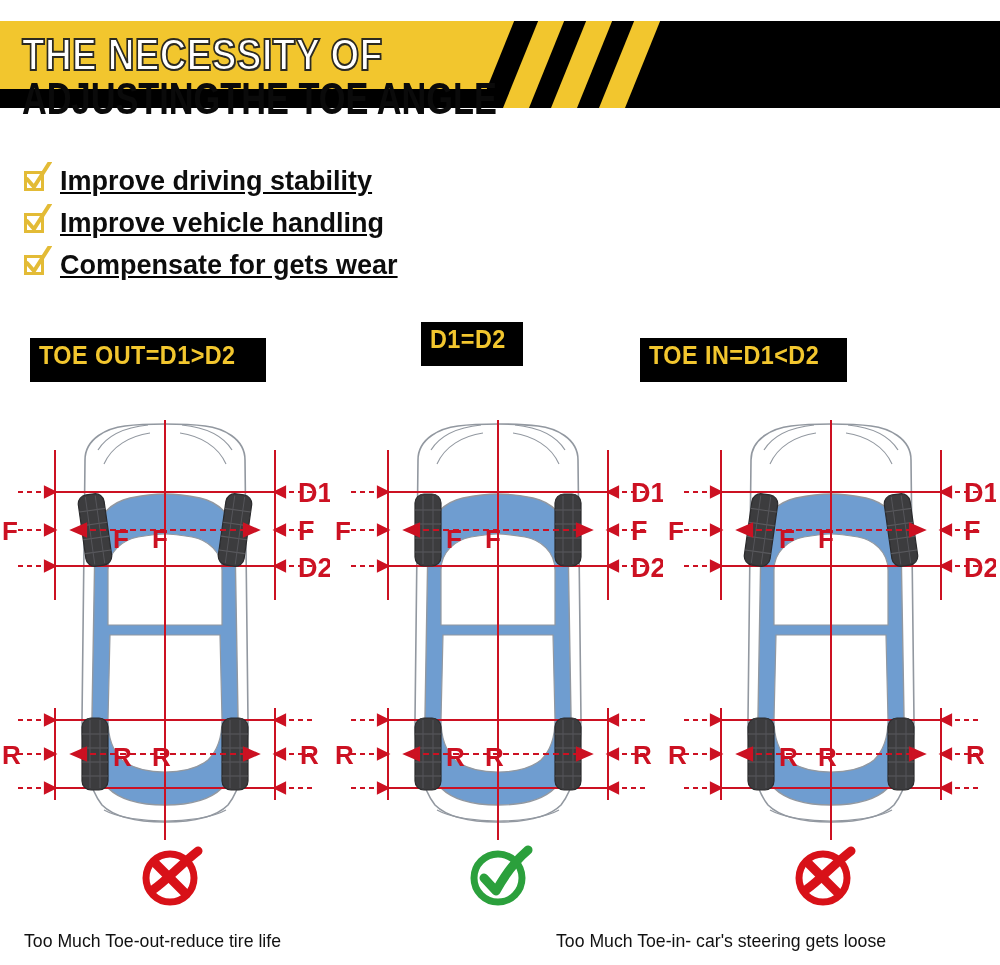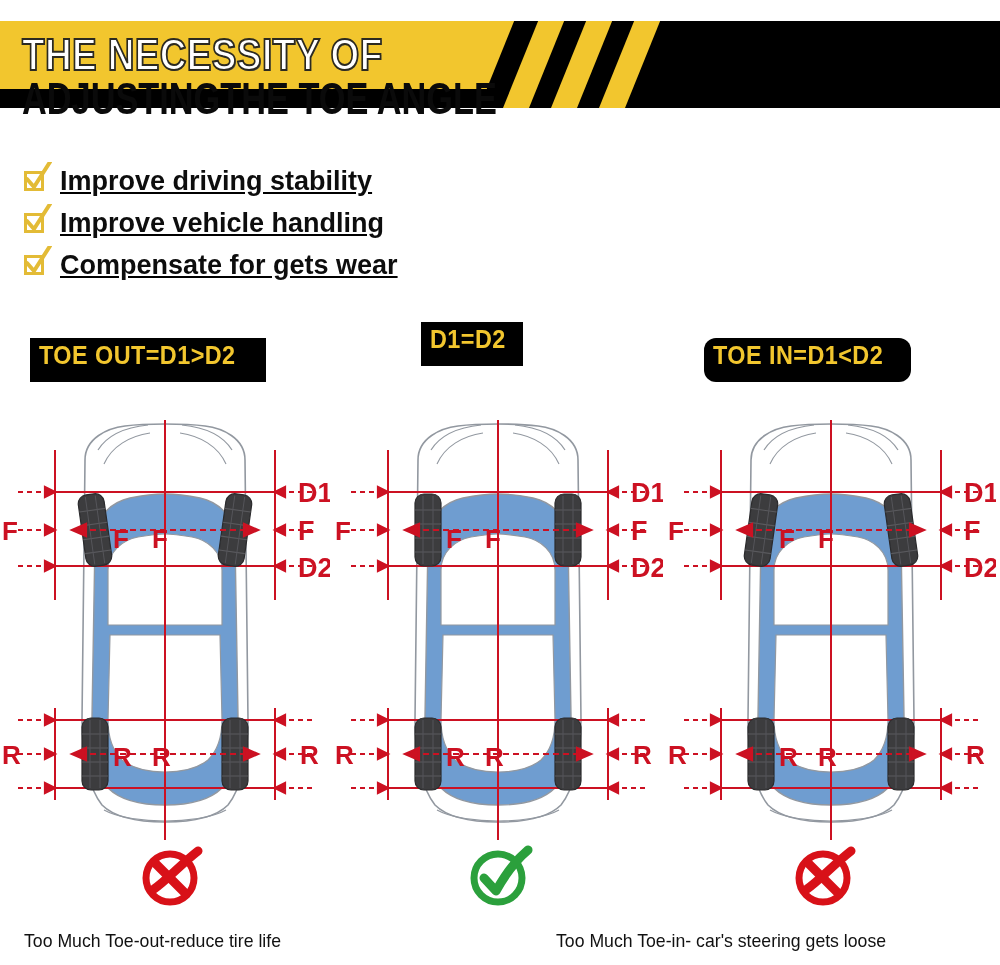--- a/index.html
+++ b/index.html
@@ -44,21 +44,21 @@
 
   
   .badge{
     position:absolute;background:#000000;color:#f2c62e;
     font-size:26px;font-weight:bold;height:44px;line-height:34px;
     padding:0 9px;white-space:nowrap;letter-spacing:0.5px;
   }
   .badge span{display:inline-block;transform:scaleX(0.9);transform-origin:left center;}
   #badge-0{left:30px;top:338px;}
   #badge-1{left:421px;top:322px;}
-  #badge-2{left:704px;top:338px;border-radius:12px;}
+  #badge-2{left:640px;top:338px;}
 
   
   .panel{position:absolute;top:420px;width:330px;height:420px;}
   #panel-0{left:0px;}
   #panel-1{left:333px;}
   #panel-2{left:666px;}
 
   .panel svg{display:block;}
 
   

